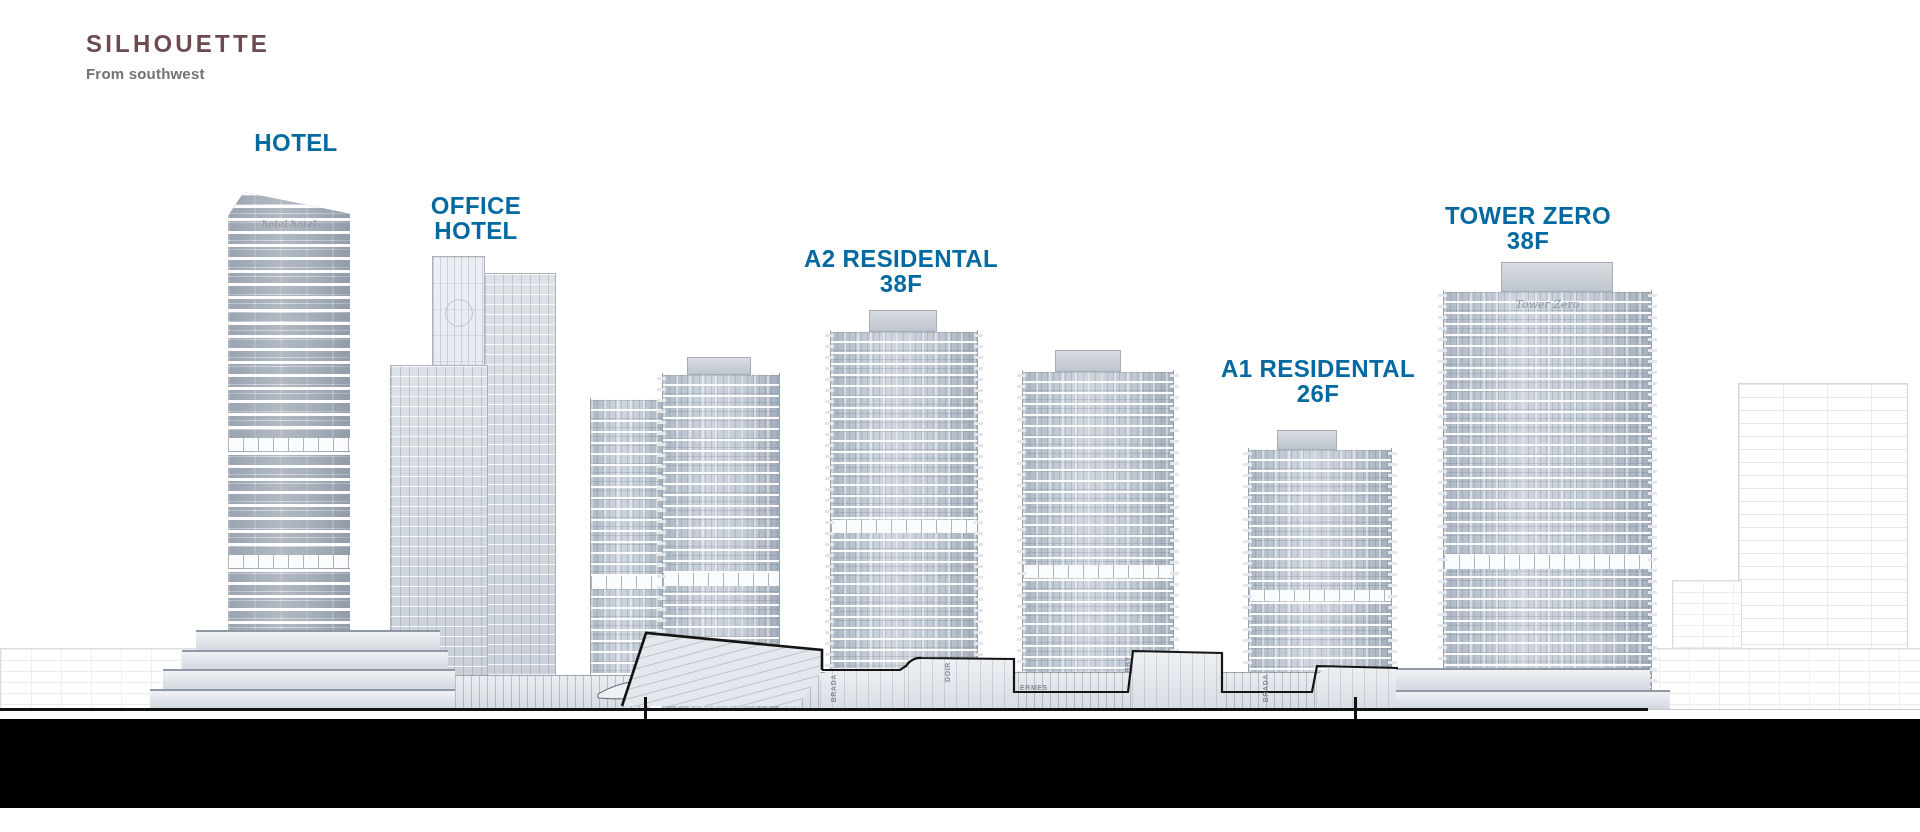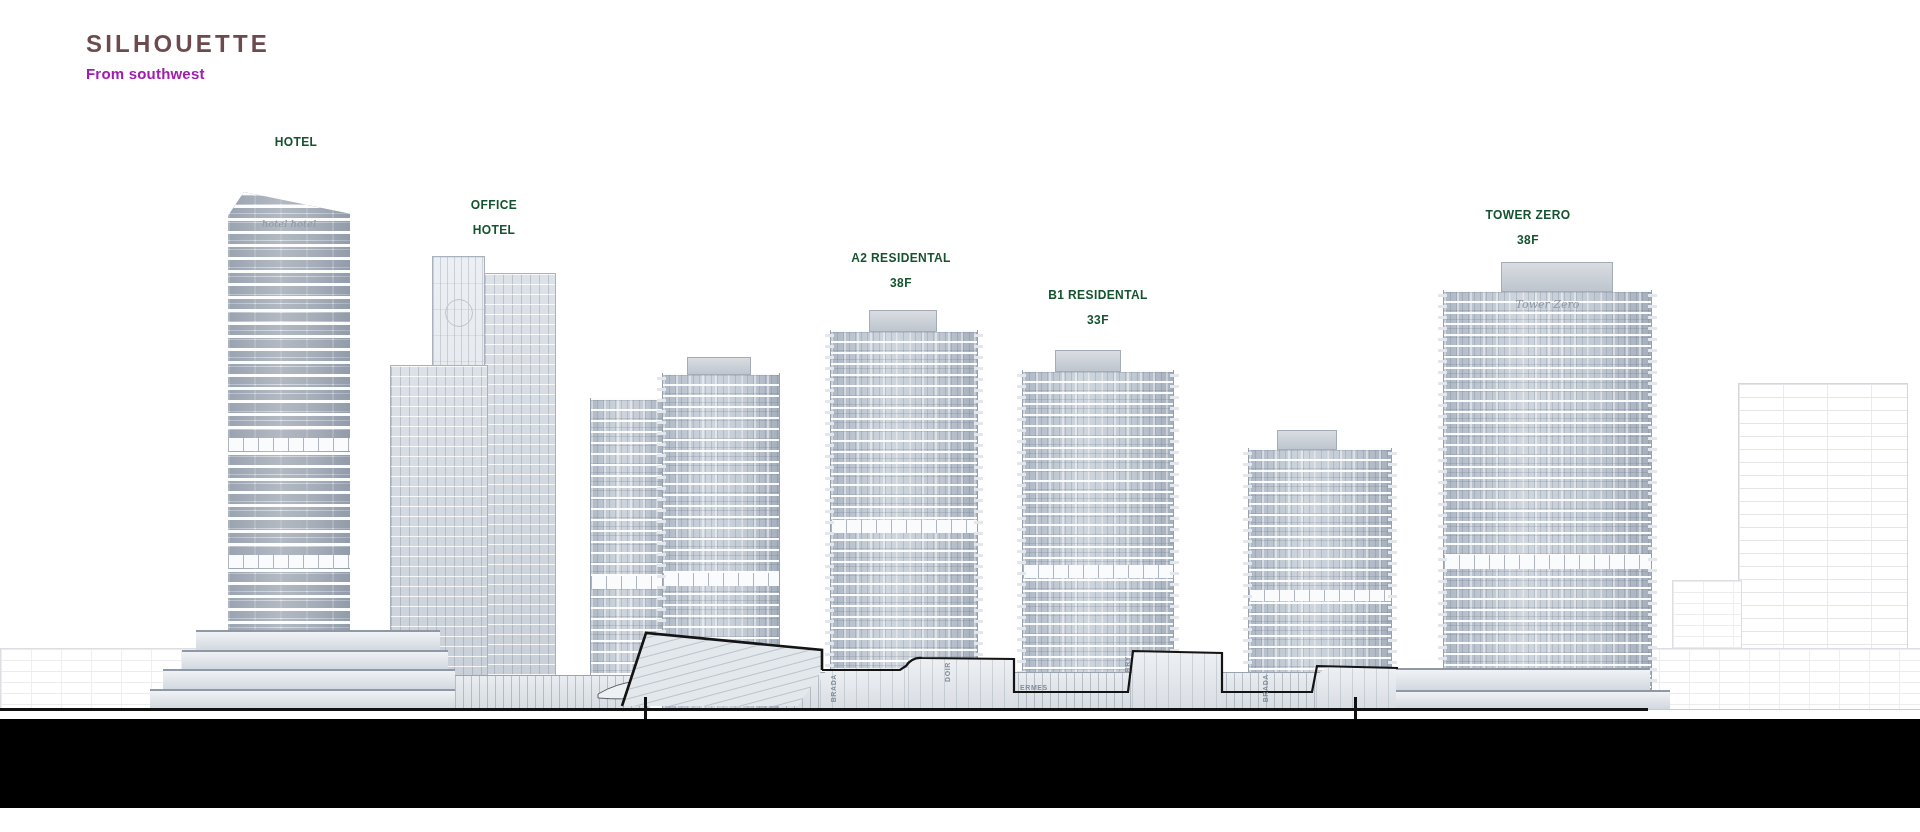--- a/index.html
+++ b/index.html
@@ -3,25 +3,25 @@
 <meta charset="utf-8">
 <style>
   html,body{margin:0;padding:0;background:#ffffff;}
   .stage{
     position:relative;width:1920px;height:832px;background:#ffffff;
     overflow:hidden;font-family:"Liberation Sans",sans-serif;
   }
   
   .hdr{position:absolute;left:86px;top:30px;z-index:60;}
   .hdr .title{font-size:24px;font-weight:700;letter-spacing:3.2px;color:#6d4a4d;}
-  .hdr .subtitle{margin-top:7px;font-size:15px;font-weight:700;letter-spacing:.2px;color:#a21caf;}
+  .hdr .subtitle{margin-top:7px;font-size:15px;font-weight:700;letter-spacing:.2px;color:#737373;}
 
   
   .blabel{position:absolute;z-index:60;transform:translateX(-50%);text-align:center;
-    font-size:12px;line-height:25px;font-weight:700;letter-spacing:.4px;color:#14532d;white-space:nowrap;}
+    font-size:24px;line-height:25px;font-weight:700;letter-spacing:.4px;color:#0369a1;white-space:nowrap;}
 
   
   .ctx{position:absolute;border:1px solid #d3d6da;background:
     repeating-linear-gradient(to bottom,#e4e6e9 0 1px,rgba(0,0,0,0) 1px 13px),
     repeating-linear-gradient(to right,#e9ebed 0 1px,rgba(0,0,0,0) 1px 44px),
     #ffffff;z-index:1;}
   .ctx.lite{border-color:#dcdee1;background:
     repeating-linear-gradient(to bottom,#eaecee 0 1px,rgba(0,0,0,0) 1px 11px),
     repeating-linear-gradient(to right,#edeff1 0 1px,rgba(0,0,0,0) 1px 30px),#ffffff;}
 
@@ -79,31 +79,31 @@
 <div class="stage">
 
   <div class="hdr">
     <div class="title">SILHOUETTE</div>
     <div class="subtitle">From southwest</div>
   </div>
 
   <div class="blabel" style="left:296px;top:130px">
     <div>HOTEL</div>
   </div>
-  <div class="blabel" style="left:494px;top:193px">
+  <div class="blabel" style="left:476px;top:193px">
     <div>OFFICE</div>
     <div>HOTEL</div>
   </div>
   <div class="blabel" style="left:901px;top:246px">
     <div>A2 RESIDENTAL</div>
     <div>38F</div>
   </div>
-  <div class="blabel" style="left:1098px;top:283px">
-    <div>B1 RESIDENTAL</div>
-    <div>33F</div>
+  <div class="blabel" style="left:1318px;top:356px">
+    <div>A1 RESIDENTAL</div>
+    <div>26F</div>
   </div>
   <div class="blabel" style="left:1528px;top:203px">
     <div>TOWER ZERO</div>
     <div>38F</div>
   </div>
 
   <div class="ctx lite" style="left:0;top:648px;width:232px;height:60px"></div>
   <div class="ctx" style="left:1738px;top:383px;width:168px;height:325px"></div>
   <div class="ctx lite" style="left:1672px;top:580px;width:68px;height:128px"></div>
   <div class="ctx lite" style="left:1598px;top:648px;width:322px;height:60px"></div>

